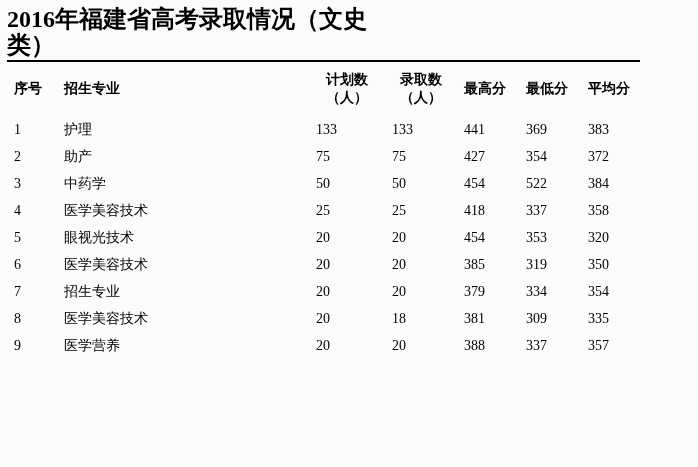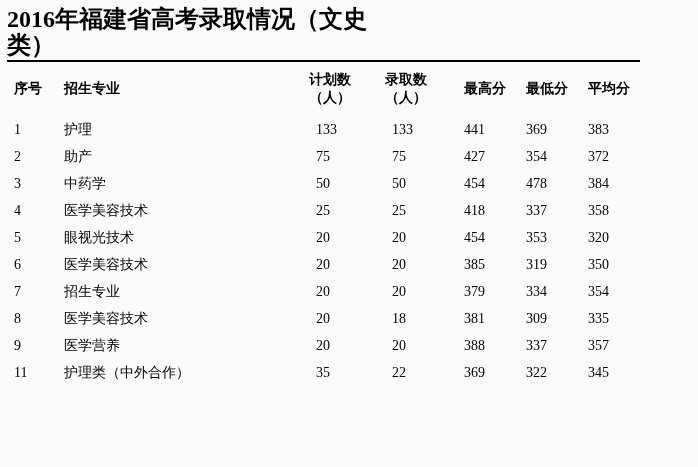--- a/index.html
+++ b/index.html
@@ -45,21 +45,21 @@
     white-space: nowrap;
     overflow: hidden;
     font-weight: normal;
   }
   table.admissions thead th {
     font-weight: bold;
     height: 54px;
     line-height: 18px;
   }
   table.admissions thead th.center {
-    text-align: left;
+    text-align: center;
     padding: 0;
   }
   table.admissions tbody td {
     height: 27px;
     line-height: 27px;
   }
   .col-no      { width: 50px; }
   .col-major   { width: 252px; }
   .col-planned { width: 76px; }
   .col-admit   { width: 72px; }
@@ -136,21 +136,21 @@
         <td>427</td>
         <td>354</td>
         <td>372</td>
       </tr>
       <tr>
         <td>3</td>
         <td>中药学</td>
         <td>50</td>
         <td>50</td>
         <td>454</td>
-        <td>478</td>
+        <td>522</td>
         <td>384</td>
       </tr>
       <tr>
         <td>4</td>
         <td>医学美容技术</td>
         <td>25</td>
         <td>25</td>
         <td>418</td>
         <td>337</td>
         <td>358</td>
@@ -193,24 +193,15 @@
       </tr>
       <tr>
         <td>9</td>
         <td>医学营养</td>
         <td>20</td>
         <td>20</td>
         <td>388</td>
         <td>337</td>
         <td>357</td>
       </tr>
-      <tr>
-        <td>11</td>
-        <td>护理类（中外合作）</td>
-        <td>35</td>
-        <td>22</td>
-        <td>369</td>
-        <td>322</td>
-        <td>345</td>
-      </tr>
     </tbody>
   </table>
 </div>
 
 </body></html>

